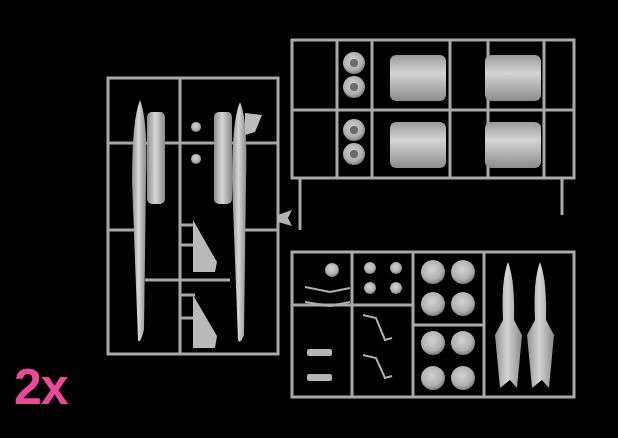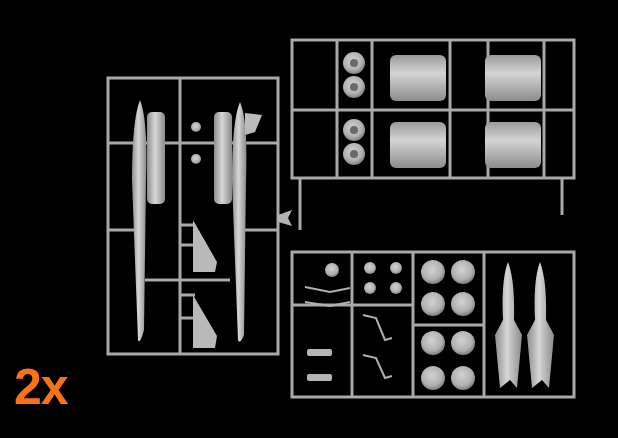--- a/index.html
+++ b/index.html
@@ -2,21 +2,21 @@
 <html><head>
 <meta charset="utf-8">
 <style>
   html, body { margin: 0; padding: 0; background: #000; }
   body { width: 618px; height: 438px; position: relative; overflow: hidden; }
   #scene { position: absolute; left: 0; top: 0; width: 618px; height: 438px; }
   .caption {
     position: absolute; left: 14px; top: 362px;
     font-family: "Liberation Sans", sans-serif;
     font-weight: bold; font-size: 50px; line-height: 1;
-    color: #f97316; letter-spacing: -1px;
+    color: #ec4899; letter-spacing: -1px;
   }
 </style>
 </head>
 <body>
 
 <svg id="scene" width="618" height="438" viewBox="0 0 618 438">
   <defs>
     <linearGradient id="cyl" x1="0" x2="1" y1="0" y2="0">
       <stop offset="0" stop-color="#8e8e8e"></stop>
       <stop offset="0.45" stop-color="#d6d6d6"></stop>

